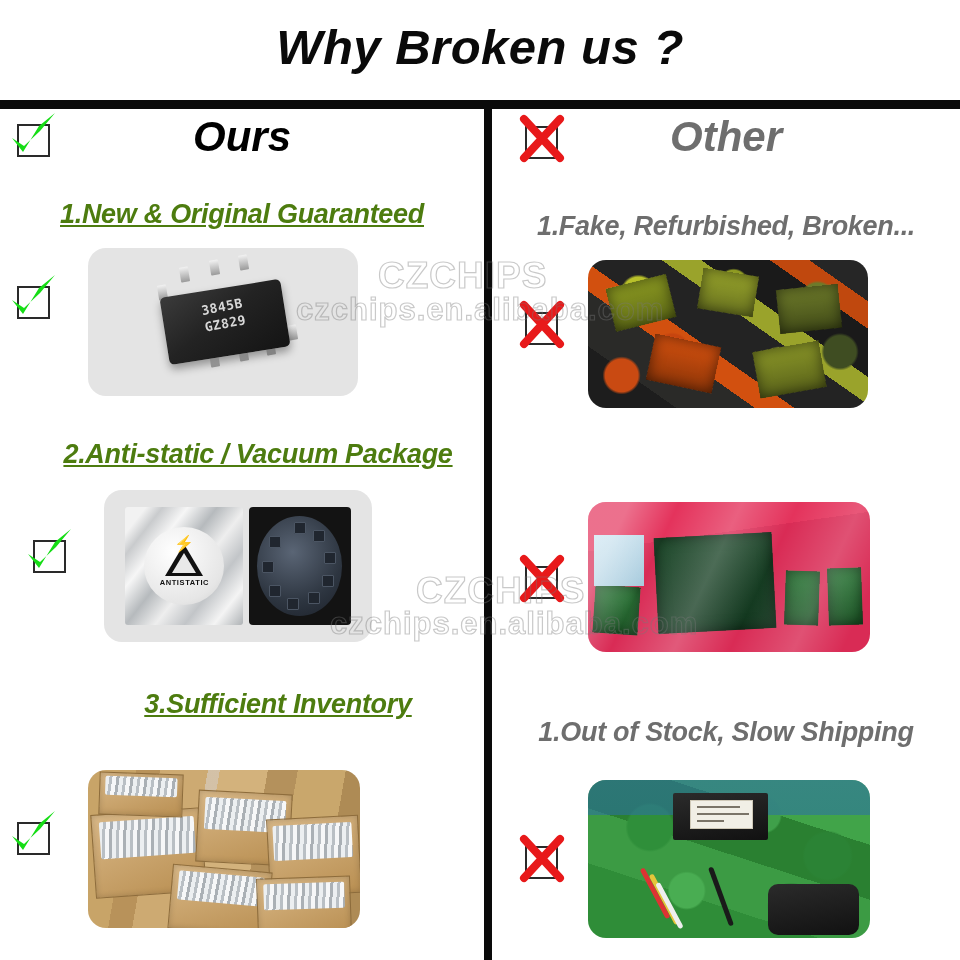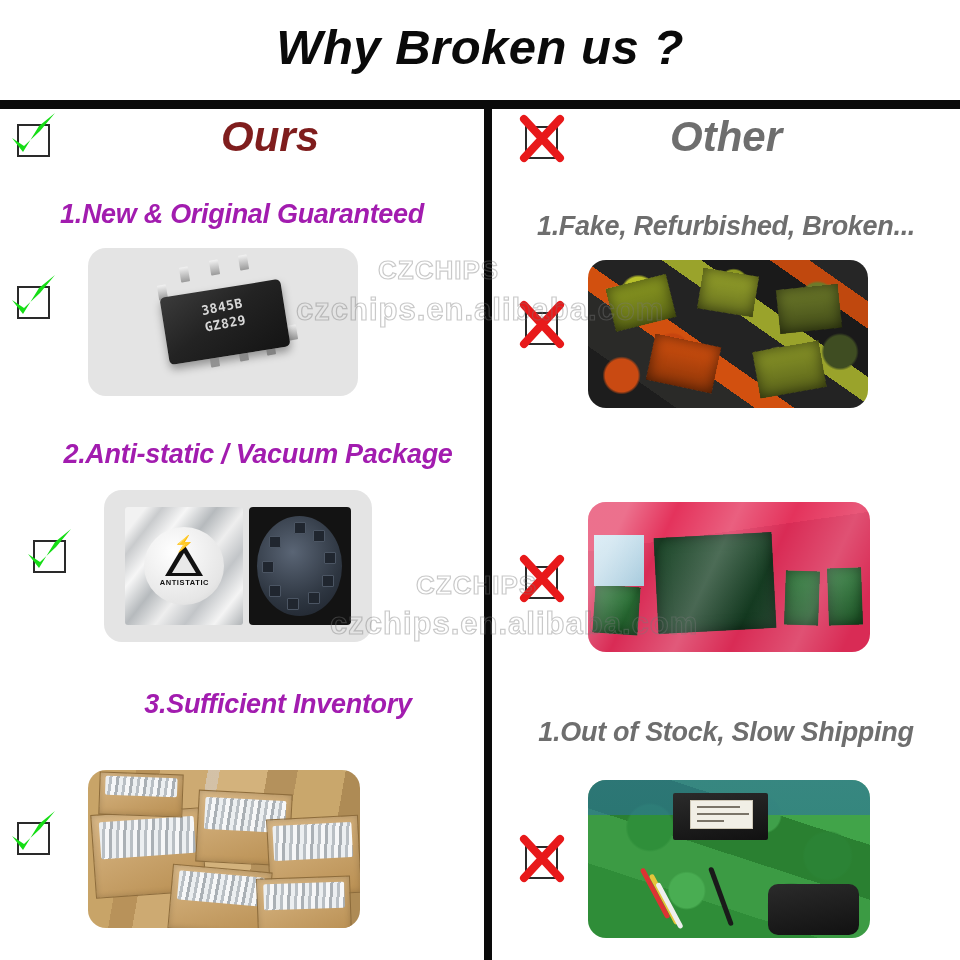--- a/index.html
+++ b/index.html
@@ -61,21 +61,21 @@
   .col-head-label {
     position: absolute;
     top: 0;
     width: 100%;
     text-align: center;
     font-size: 42px;
     font-weight: bold;
     font-style: italic;
     line-height: 58px;
   }
-  .col-head.left  .col-head-label { color: #7f1d1d; padding-left: 28px; }
+  .col-head.left  .col-head-label { color: #000000; }
   .col-head.right .col-head-label { color: #6e6e6e; }
 
   
   .mark {
     position: absolute;
     width: 40px;
     height: 40px;
   }
   .mark .box {
     position: absolute;
@@ -105,21 +105,21 @@
     position: absolute;
     top: 0;
     width: 100%;
     text-align: center;
     font-size: 27px;
     font-weight: bold;
     font-style: italic;
     line-height: 33px;
     letter-spacing: -0.3px;
   }
-  .row-block.left  .row-title { color: #a21caf; }
+  .row-block.left  .row-title { color: #4d7c0f; text-decoration: underline; }
   .row-block.right .row-title { color: #6e6e6e; }
 
   
   .photo {
     position: absolute;
     border-radius: 18px;
     overflow: hidden;
   }
   .photo-inner { position: absolute; inset: 0; }
 
@@ -311,21 +311,21 @@
   .watermark {
     position: absolute;
     color: transparent;
     -webkit-text-stroke: 1.2px rgba(120,120,120,.40);
     font-weight: bold;
     pointer-events: none;
     white-space: nowrap;
     font-family: "Liberation Sans", sans-serif;
     letter-spacing: 1px;
   }
-  .wm-big  { font-size: 26px; }
+  .wm-big  { font-size: 37px; }
   .wm-long { font-size: 31px; }
 </style>
 </head>
 <body>
 
 <div id="page-title">Why Broken us ?</div>
 
 <div id="header-rule"></div>
 <div id="column-divider"></div>
 

